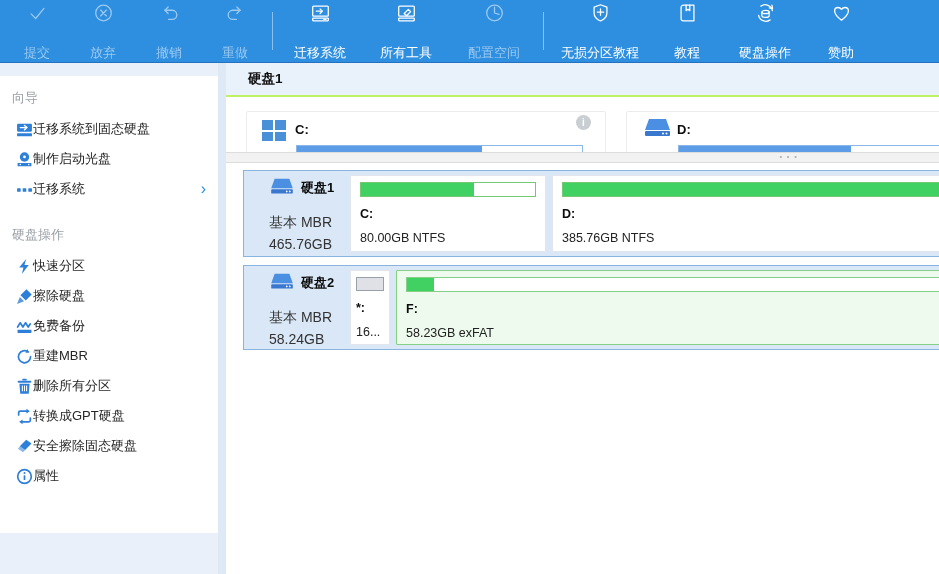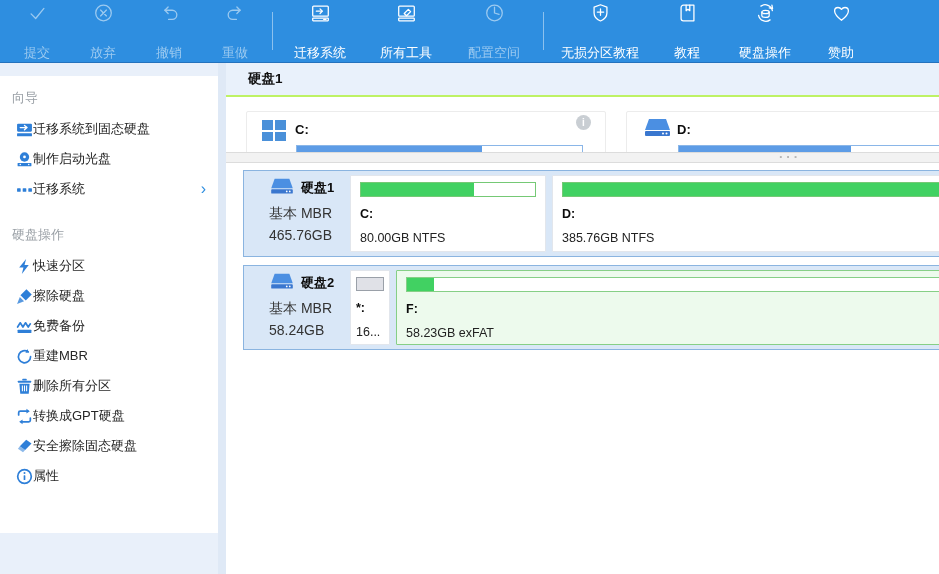--- a/index.html
+++ b/index.html
@@ -66,21 +66,21 @@
     letter-spacing:3px; font-weight:bold; }
 
   .content { position:absolute; left:0; top:100px; width:713px; height:411px; background:#fff; }
   .disk-row { position:absolute; left:17px; width:712px; background:#d9e7f7;
     border:1px solid #8ab4e0; display:flex; cursor:pointer; }
   .disk-row.r1 { top:7px;  height:87px; }
   .disk-row.r2 { top:102px; height:85px; }
   .disk-info { width:106px; flex:none; padding:7px 0 0 25px; color:#222; }
   .disk-info .dline1 { display:flex; align-items:center; gap:6px; }
   .disk-info .dname { font-size:13px; font-weight:bold; color:#0c0c0c; }
-  .disk-info .dtype { font-size:14px; margin-top:8px; color:#333; }
+  .disk-info .dtype { font-size:14px; margin-top:17px; color:#333; }
   .disk-info .dsize { font-size:14px; margin-top:4px; color:#333; }
   .part-card { background:#fff; border:1px solid #e2e6ec; margin:4px 0 4px 0; border-radius:1px;
     padding:6px 9px 0 9px; cursor:pointer; }
   .part-card.pc-c { width:196px; margin-right:6px; }
   .part-card.pc-d { flex:1; margin-right:-6px; }
   .part-card.pc-star { width:40px; margin-right:6px; padding:6px 5px 0 5px; }
   .part-card.pc-f { flex:1; margin-right:-6px; background:#edfaed; border:1px solid #86cf86; }
   .pbar { height:15px; border:1px solid #75c975; background:#fff; }
   .pbar .fill { height:100%; background:#41d162; }
   .pbar.gray { border:1px solid #9aa0a8; width:28px; height:14px; }

